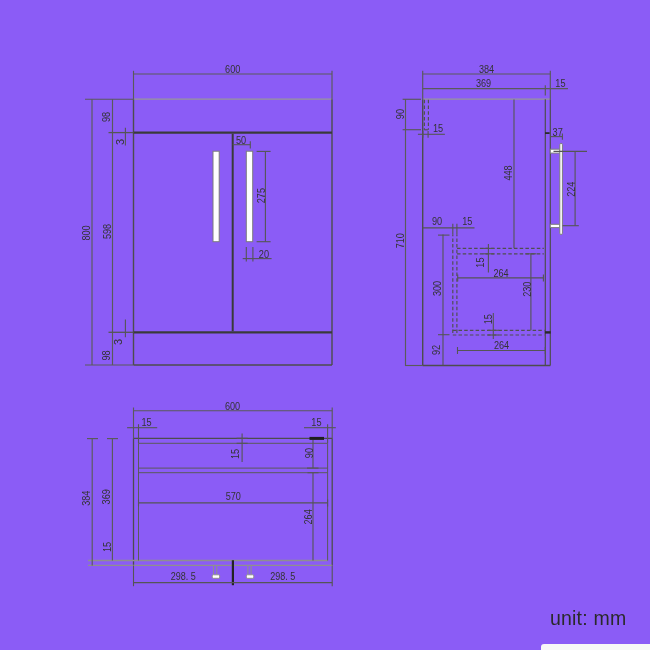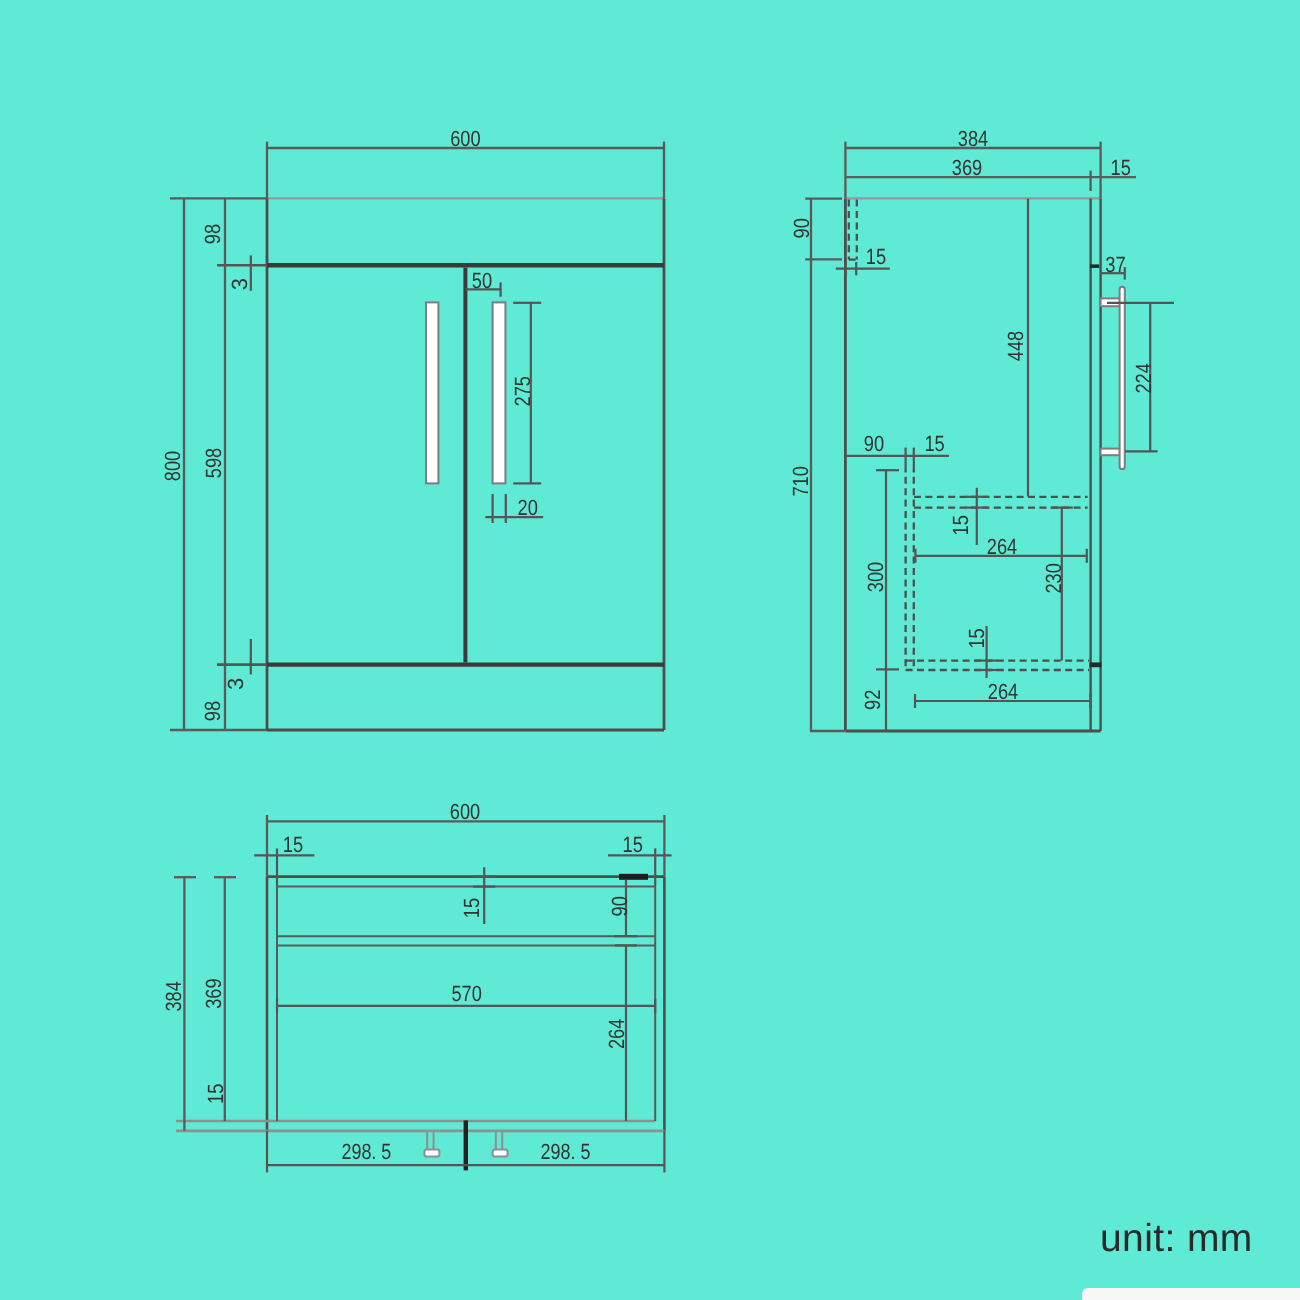--- a/index.html
+++ b/index.html
@@ -1,16 +1,16 @@
 <!DOCTYPE html>
 <html><head>
 <meta charset="utf-8">
 <style>
   html,body{margin:0;padding:0;background:#ffffff;}
-  .page{position:relative;width:650px;height:650px;background:#5eead4;overflow:hidden;}
+  .page{position:relative;width:650px;height:650px;background:#8b5cf6;overflow:hidden;}
   svg{position:absolute;left:0;top:0;}
   text{font-family:"Liberation Sans",sans-serif;fill:#333333;}
   .d{font-size:11px;}
   .u{font-size:19.5px;fill:#2a2a2a;letter-spacing:0.2px;}
 </style>
 </head>
 <body>
 <div class="page">
 <svg width="650" height="650" viewBox="0 0 650 650">
 

